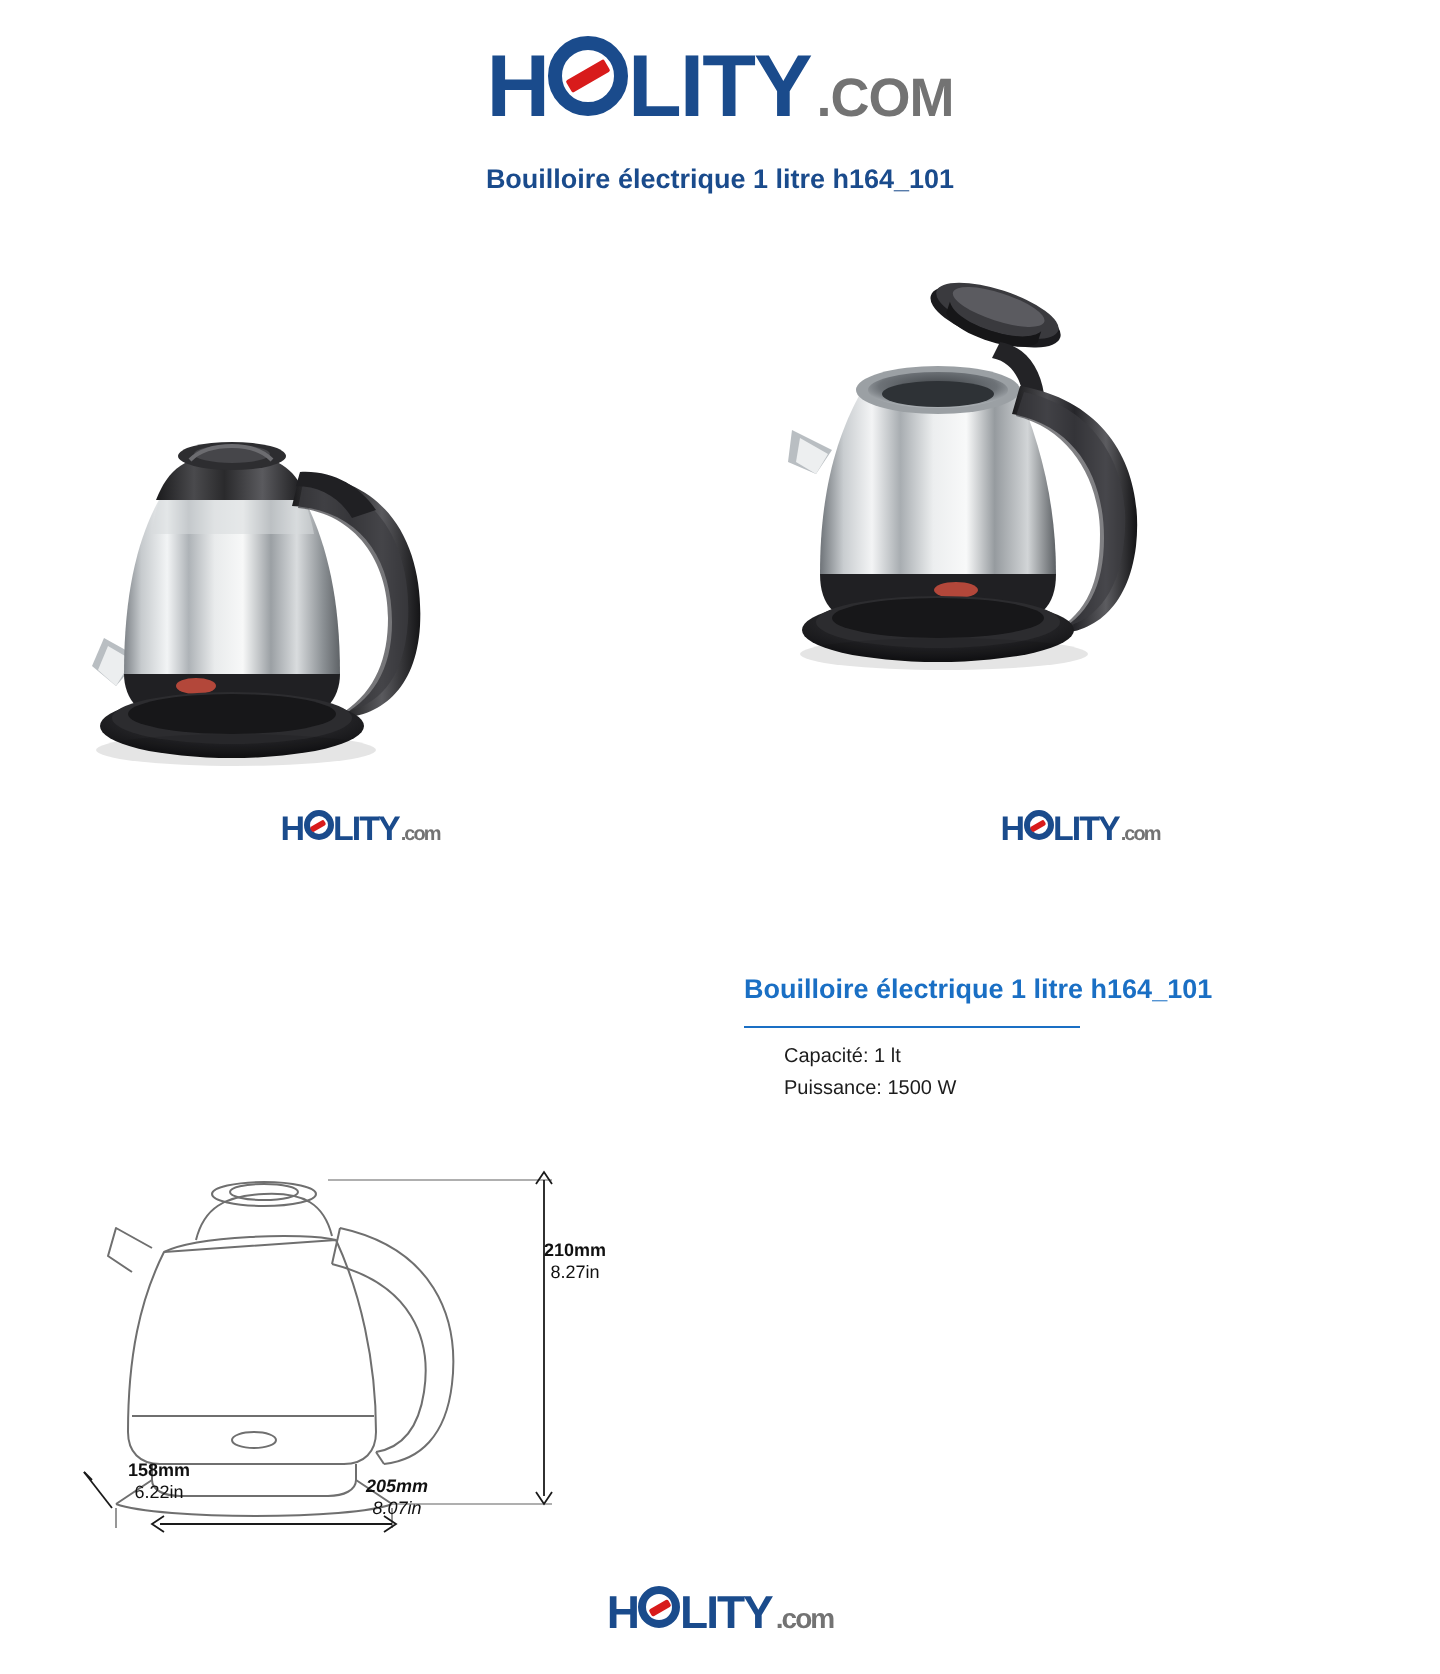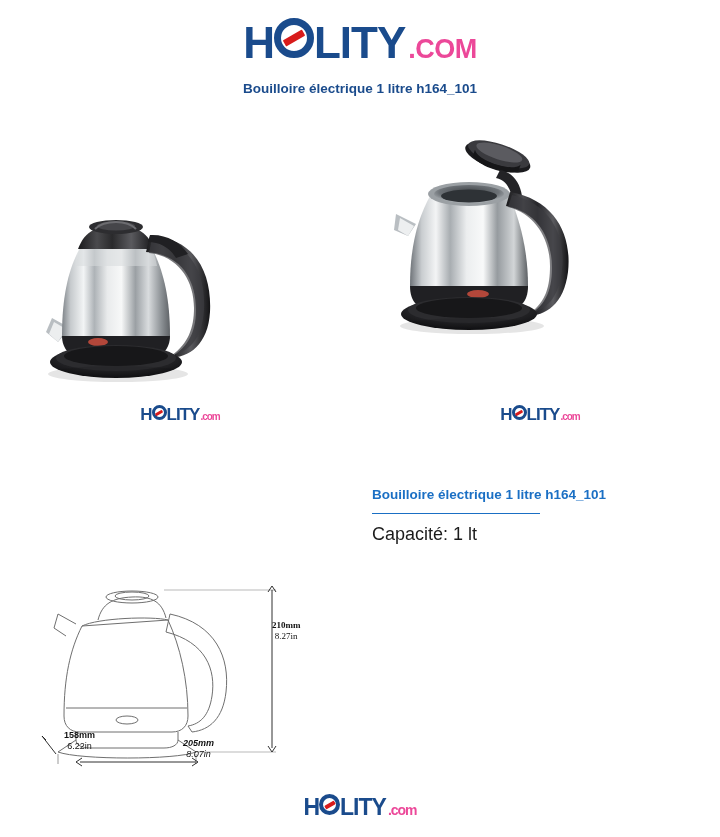--- a/index.html
+++ b/index.html
@@ -43,21 +43,21 @@
   .logo .o-ring::after {
     content: "";
     position: absolute;
     left: 50%;
     top: 50%;
     transform: translate(-50%, -50%) rotate(-30deg);
     background: #d81b1b;
     border-radius: 1px;
   }
   .logo .dotcom {
-    color: #ec4899;
+    color: #737373;
     font-weight: bold;
   }
 
   
   .logo-header { font-size: 44px; }
   .logo-header .o-wrap { width: 40px; height: 40px; }
   .logo-header .o-ring { width: 40px; height: 40px; border-width: 7px; }
   .logo-header .o-ring::after { width: 22px; height: 7px; }
   .logo-header .dotcom { font-size: 27px; letter-spacing: -0.5px; margin-left: 3px; }
 
@@ -122,23 +122,24 @@
     color: #1a6fc4;
     line-height: 1.35;
   }
   .info-rule {
     margin-top: 9px;
     border-top: 1px solid #1a6fc4;
     width: 168px;
   }
   .spec-list {
     margin-top: 7px;
-    font-size: 18px;
+    font-size: 10px;
     color: #1c1c1c;
     line-height: 1.55;
+    margin-left: 20px;
   }
   .spec-row .spec-label { }
   .spec-row .spec-value { }
 
   
   .drawing {
     position: absolute;
     left: 20px;
     top: 540px;
     width: 320px;
@@ -149,21 +150,21 @@
     font-size: 9px;
     font-weight: bold;
     color: #111;
     line-height: 1.25;
     text-align: center;
   }
   .dim-label .sub {
     font-weight: normal;
     display: block;
   }
-  .dim-h { left: 272px; top: 620px; font-family: Liberation Serif, serif; }
+  .dim-h { left: 272px; top: 620px; }
   .dim-w1 { left: 64px; top: 730px; }
   .dim-w2 { left: 183px; top: 738px; font-style: italic; }
 
   
   .footer {
     position: absolute;
     left: 0;
     bottom: 18px;
     width: 100%;
     text-align: center;
@@ -334,20 +335,24 @@
 </div>
 
 <div class="info-panel">
   <div class="info-title">Bouilloire électrique 1 litre h164_101</div>
   <div class="info-rule"></div>
   <div class="spec-list">
     <div class="spec-row">
       <span class="spec-label">Capacité:</span>
       <span class="spec-value">1 lt</span>
     </div>
+    <div class="spec-row">
+      <span class="spec-label">Puissance:</span>
+      <span class="spec-value">1500 W</span>
+    </div>
   </div>
 </div>
 
 <div class="drawing">
   <svg width="320" height="230" viewBox="0 0 320 230" aria-hidden="true">
     <g fill="none" stroke="#6f6f6f" stroke-width="1" stroke-linejoin="round">
 
       <path d="M46,96 L34,88 L38,74 L56,84"></path>
 
       <path d="M44,176 C44,138 50,110 62,86 L148,80 C160,106 168,140 168,176

